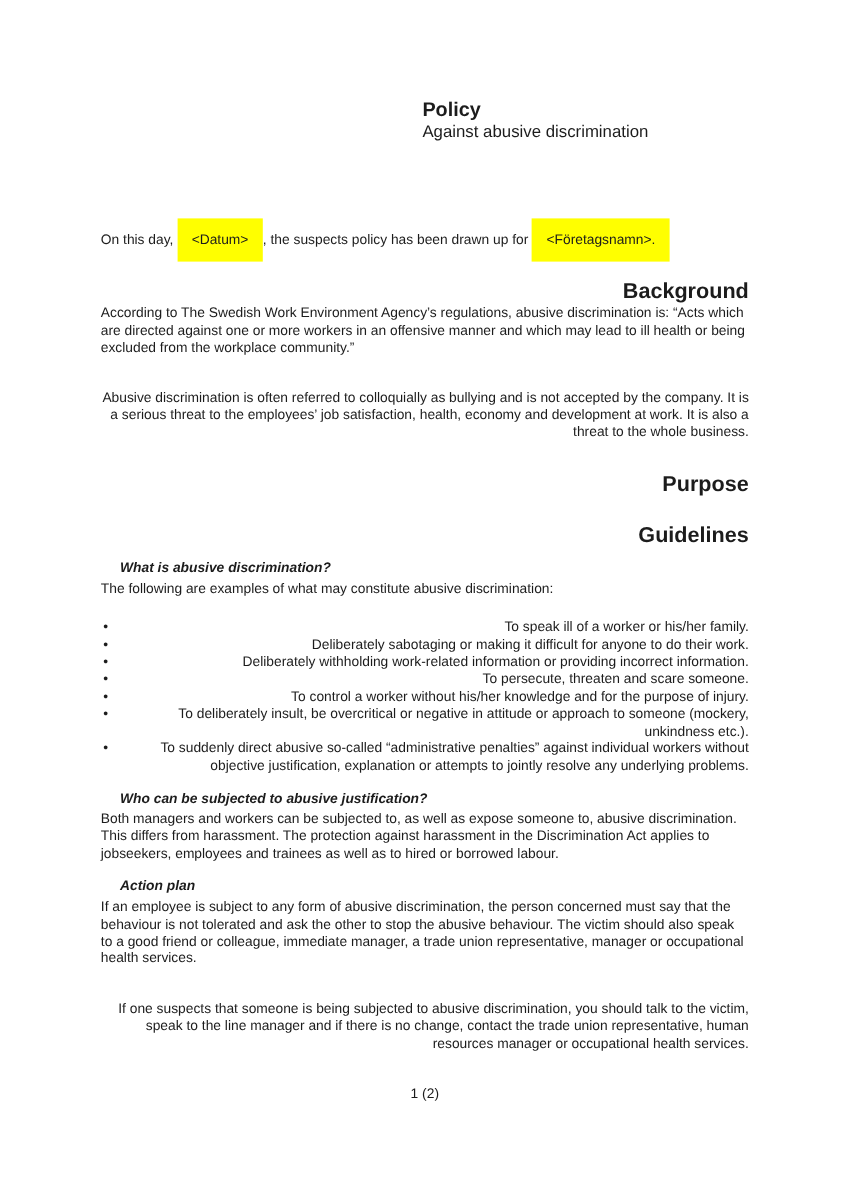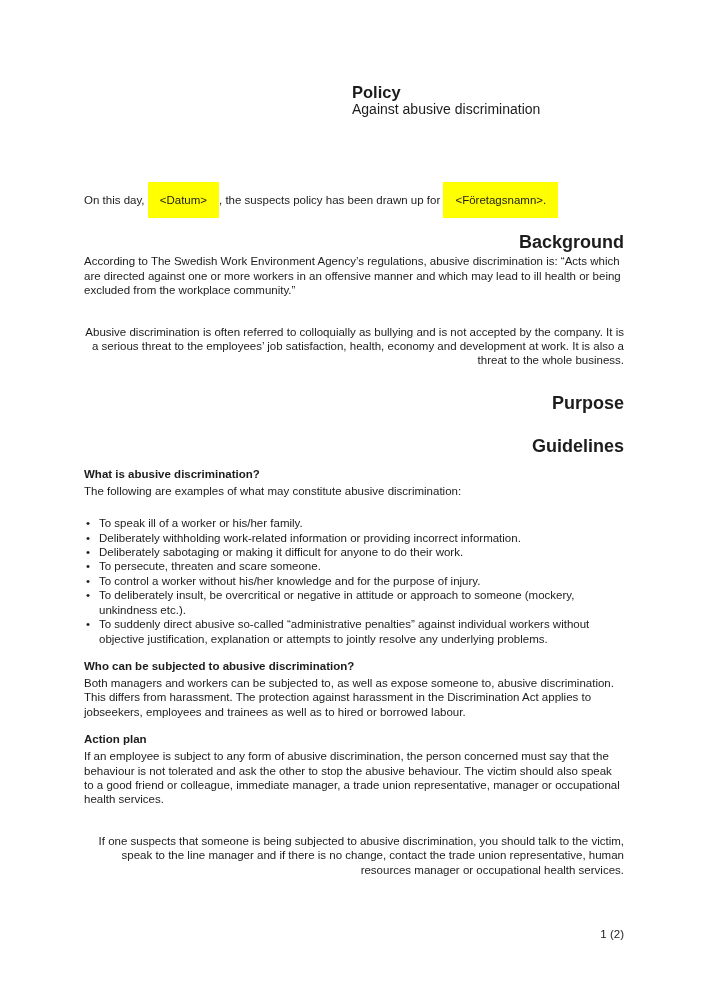--- a/index.html
+++ b/index.html
@@ -44,43 +44,45 @@
   }
   h2.section-heading {
     margin: 28px 0 4px 0;
     font-size: 18px;
     line-height: 15px;
     font-weight: bold;
     text-align: right;
   }
   h2.section-heading.tight { }
   h3.sub-heading {
-    margin: 13px 0 3px 0;
+    margin: 13px 0 3px 16px;
     font-size: 11.5px;
     line-height: 14px;
     font-weight: bold;
+    font-style: italic;
   }
   p + p.spaced { margin-top: 27px; text-align: right; }
   ul.bullet-list {
     list-style: none;
     margin: 18px 0 0 0;
     padding: 0 0 0 15px;
+    text-align: right;
   }
   ul.bullet-list li {
     position: relative;
   }
   ul.bullet-list li::before {
     content: "\2022";
     position: absolute;
     left: -13px;
     top: 0;
   }
   .footer {
-    margin-top: 50px;
-    text-align: right;
+    margin-top: 28px;
+    text-align: center;
   }
 </style>
 </head>
 <body>
 
 <div class="page">
 
   <div class="title-block">
     <h1 class="doc-title">Policy</h1>
     <div class="doc-subtitle">Against abusive discrimination</div>
@@ -94,29 +96,29 @@
 
   <h2 class="section-heading">Purpose</h2>
 
   <h2 class="section-heading tight">Guidelines</h2>
 
   <h3 class="sub-heading">What is abusive discrimination?</h3>
   <p>The following are examples of what may constitute abusive discrimination:</p>
 
   <ul class="bullet-list">
     <li>To speak ill of a worker or his/her family.</li>
+    <li>Deliberately sabotaging or making it difficult for anyone to do their work.</li>
     <li>Deliberately withholding work-related information or providing incorrect information.</li>
-    <li>Deliberately sabotaging or making it difficult for anyone to do their work.</li>
     <li>To persecute, threaten and scare someone.</li>
     <li>To control a worker without his/her knowledge and for the purpose of injury.</li>
     <li>To deliberately insult, be overcritical or negative in attitude or approach to someone (mockery, unkindness etc.).</li>
     <li>To suddenly direct abusive so-called “administrative penalties” against individual workers without objective justification, explanation or attempts to jointly resolve any underlying problems.</li>
   </ul>
 
-  <h3 class="sub-heading">Who can be subjected to abusive discrimination?</h3>
+  <h3 class="sub-heading">Who can be subjected to abusive justification?</h3>
   <p>Both managers and workers can be subjected to, as well as expose someone to, abusive discrimination. This differs from harassment. The protection against harassment in the Discrimination Act applies to jobseekers, employees and trainees as well as to hired or borrowed labour.</p>
 
   <h3 class="sub-heading">Action plan</h3>
   <p>If an employee is subject to any form of abusive discrimination, the person concerned must say that the behaviour is not tolerated and ask the other to stop the abusive behaviour. The victim should also speak to a good friend or colleague, immediate manager, a trade union representative, manager or occupational health services.</p>
   <p class="spaced">If one suspects that someone is being subjected to abusive discrimination, you should talk to the victim, speak to the line manager and if there is no change, contact the trade union representative, human resources manager or occupational health services.</p>
 
   <div class="footer">1 (2)</div>
 
 </div>
 

